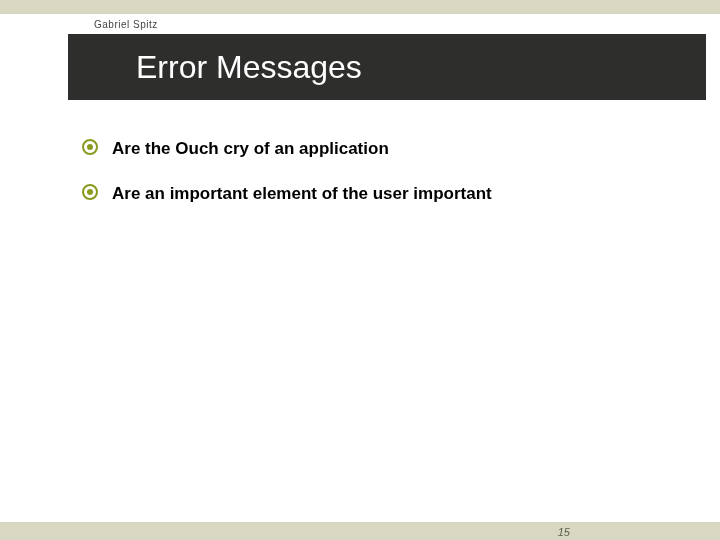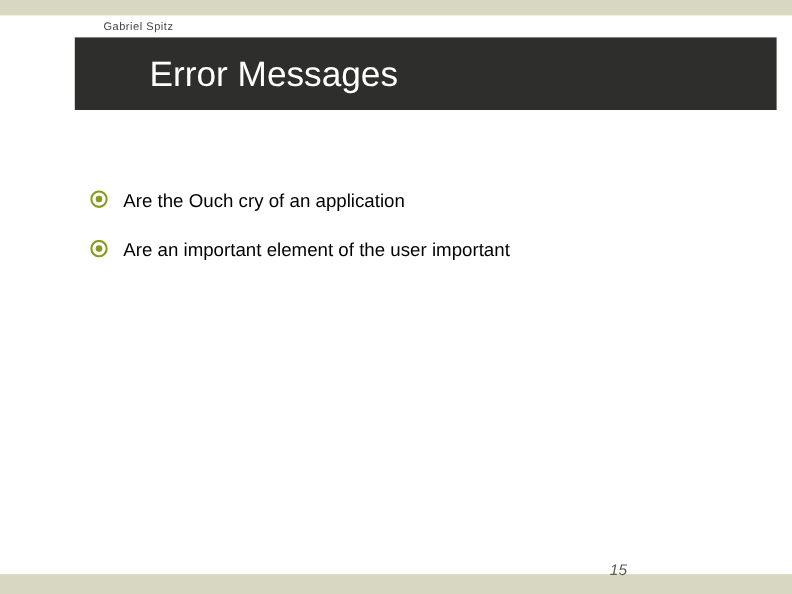--- a/index.html
+++ b/index.html
@@ -3,26 +3,26 @@
 <meta charset="utf-8">
 <style>
   * { margin: 0; padding: 0; box-sizing: border-box; }
   html, body { width: 720px; height: 540px; font-family: Arial, Helvetica, sans-serif; background: #fff; overflow: hidden; }
   .slide { position: relative; width: 576px; height: 540px; background: #ffffff; }
   .topbar { position: absolute; left: 0; top: 0; width: 720px; height: 14px; background: #d7d7c2; }
   .author-box { position: absolute; left: 82px; top: 14px; width: 638px; height: 20px; display: flex; align-items: center; padding-left: 12px; }
   .author-text { font-size: 10px; color: #444; letter-spacing: 0.5px; }
   .title-bar { position: absolute; left: 68px; top: 34px; width: 638px; height: 66px; background: #2e2e2c; display: flex; align-items: center; padding-left: 68px; }
   .title-text { color: #ffffff; font-size: 32px; font-weight: 400; }
-  .content { position: absolute; left: 82px; top: 172px; width: 590px; }
+  .content { position: absolute; left: 82px; top: 138px; width: 590px; font-weight: bold; }
   .bullet-row { display: flex; align-items: flex-start; margin-bottom: 22px; }
   .bullet-icon { flex: 0 0 auto; width: 16px; height: 16px; margin-right: 14px; margin-top: 1px; }
   .bullet-text { font-size: 17px; color: #000; line-height: 1.35; }
   .bottom-bar { position: absolute; left: 0; bottom: 0; width: 720px; height: 18px; background: #d7d7c2; }
-  .page-num { position: absolute; right: 6px; bottom: 14px; font-size: 14px; color: #5c5c4a; font-style: italic; }
+  .page-num { position: absolute; right: 6px; bottom: 2px; font-size: 11px; color: #5c5c4a; font-style: italic; }
 </style>
 </head>
 <body>
 
 <div class="slide">
 
   <div class="topbar"></div>
 
   <div class="author-box">
     <span class="author-text">Gabriel Spitz</span>

